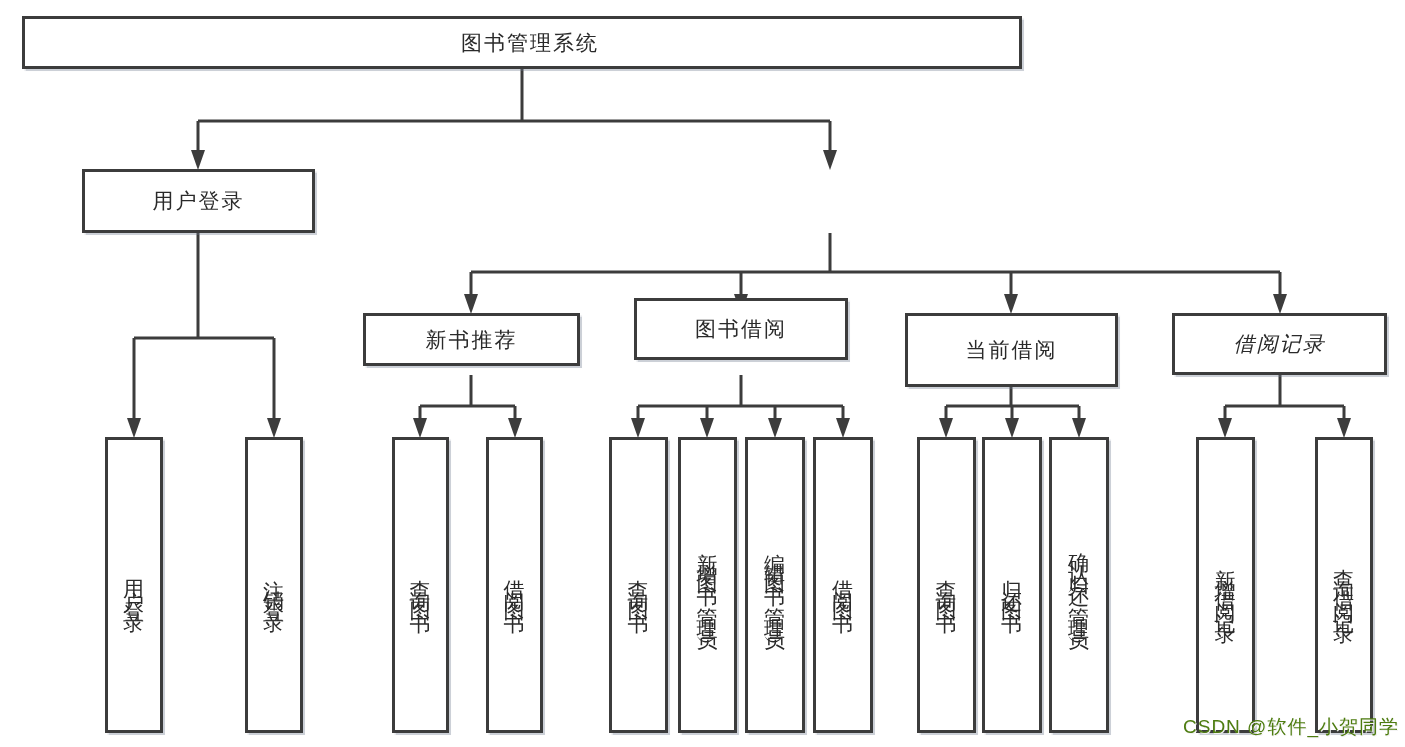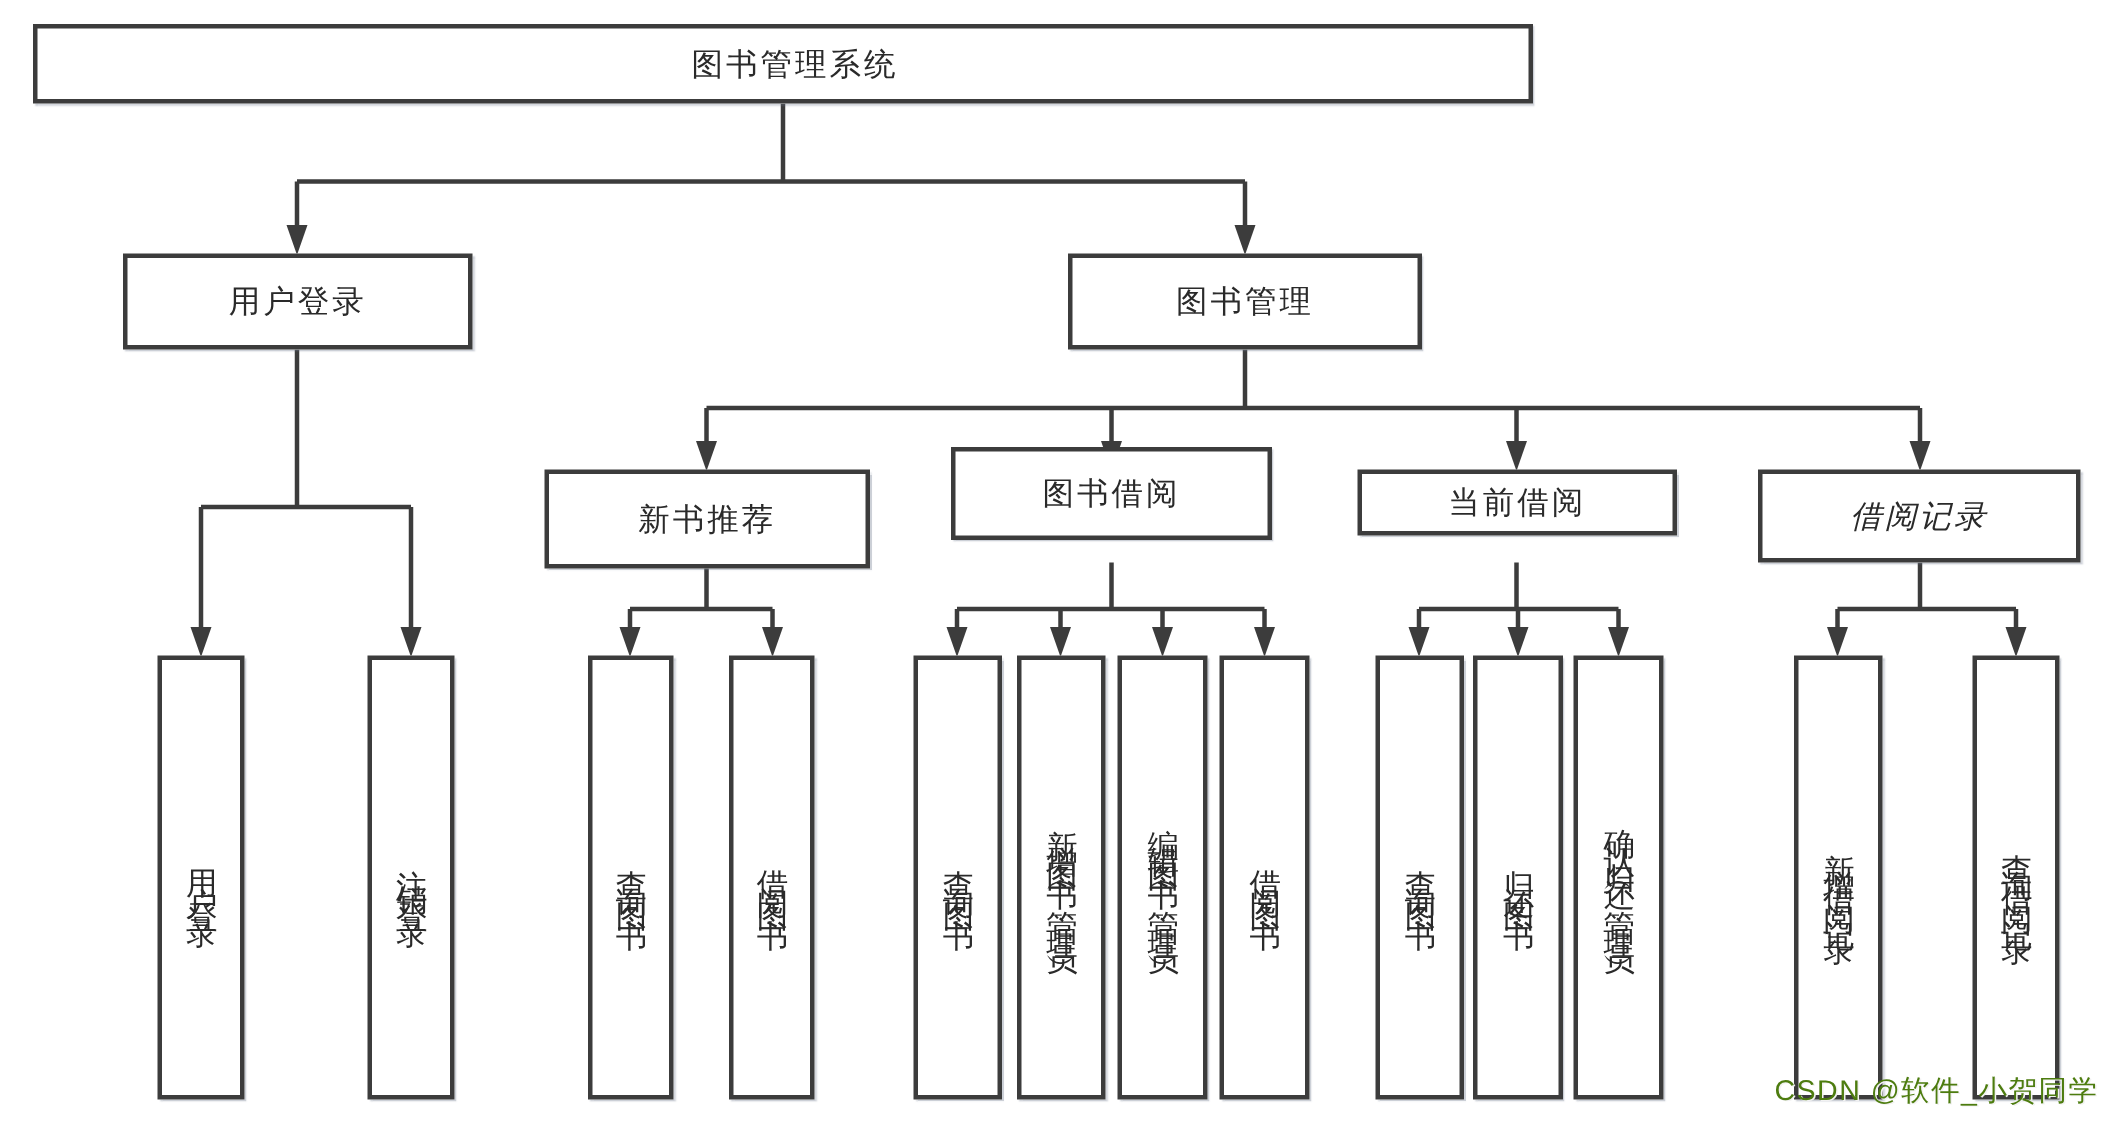--- a/index.html
+++ b/index.html
@@ -69,31 +69,28 @@
     </g>
   </svg>
 
   <div class="node hnode" style="left:22px;top:16px;width:1000px;height:53px;padding-left:16px;">
     <span>图书管理系统</span>
   </div>
 
   <div class="node hnode" style="left:82px;top:169px;width:233px;height:64px;">
     <span>用户登录</span>
   </div>
-  <div class="node hnode" style="left:712px;top:169px;width:236px;height:64px;">
-    <span>图书管理</span>
-  </div>
 
-  <div class="node hnode" style="left:363px;top:313px;width:217px;height:66px;justify-content:center;">
+  <div class="node hnode" style="left:363px;top:313px;width:217px;height:53px;justify-content:center;">
     <span>新书推荐</span>
   </div>
   <div class="node hnode" style="left:634px;top:298px;width:214px;height:62px;">
     <span>图书借阅</span>
   </div>
-  <div class="node hnode" style="left:905px;top:313px;width:213px;height:44px;">
+  <div class="node hnode" style="left:905px;top:313px;width:213px;height:74px;">
     <span>当前借阅</span>
   </div>
   <div class="node hnode" style="left:1172px;top:313px;width:215px;height:62px;font-style:italic;">
     <span>借阅记录</span>
   </div>
 
   <div class="node vnode" style="left:105px;top:437px;width:58px;height:296px;">
     <span>用户登录</span>
   </div>
   <div class="node vnode" style="left:245px;top:437px;width:58px;height:296px;">

